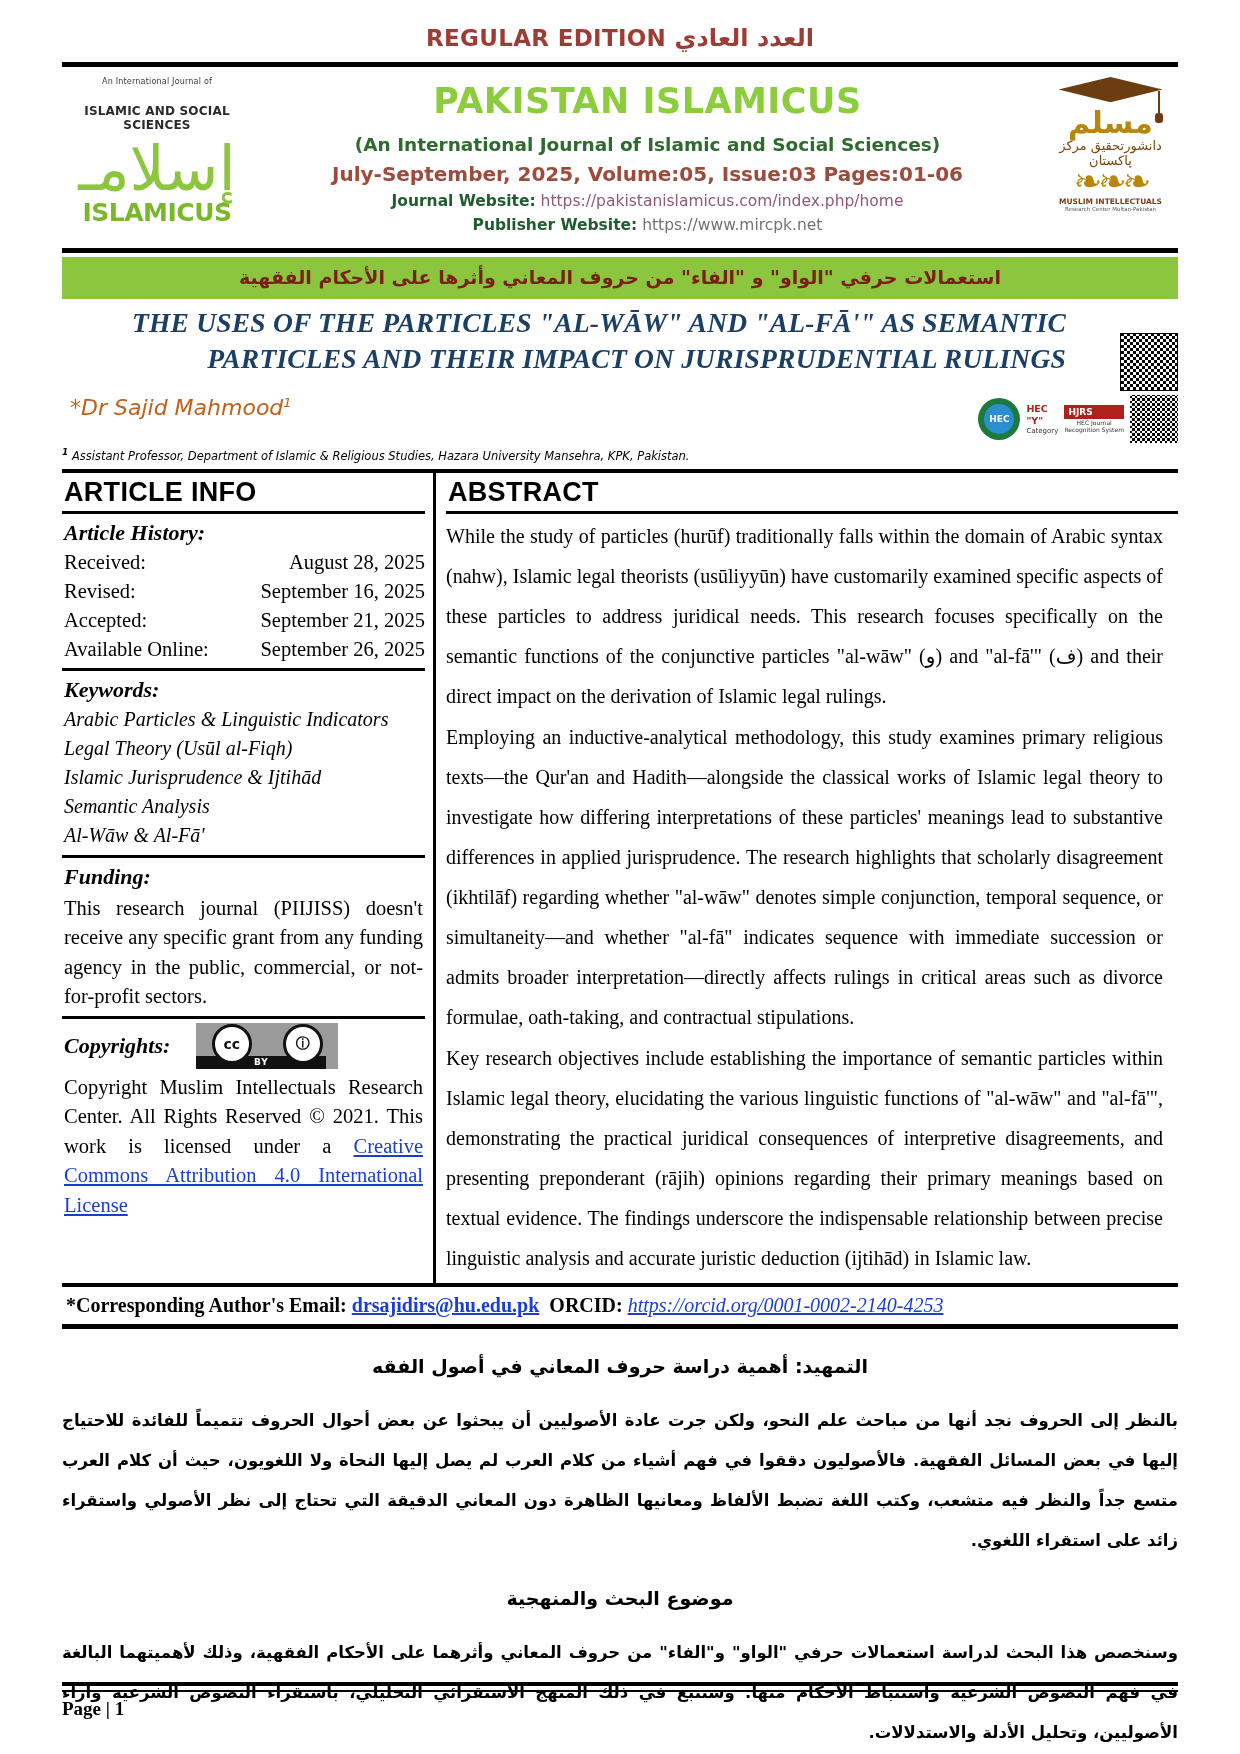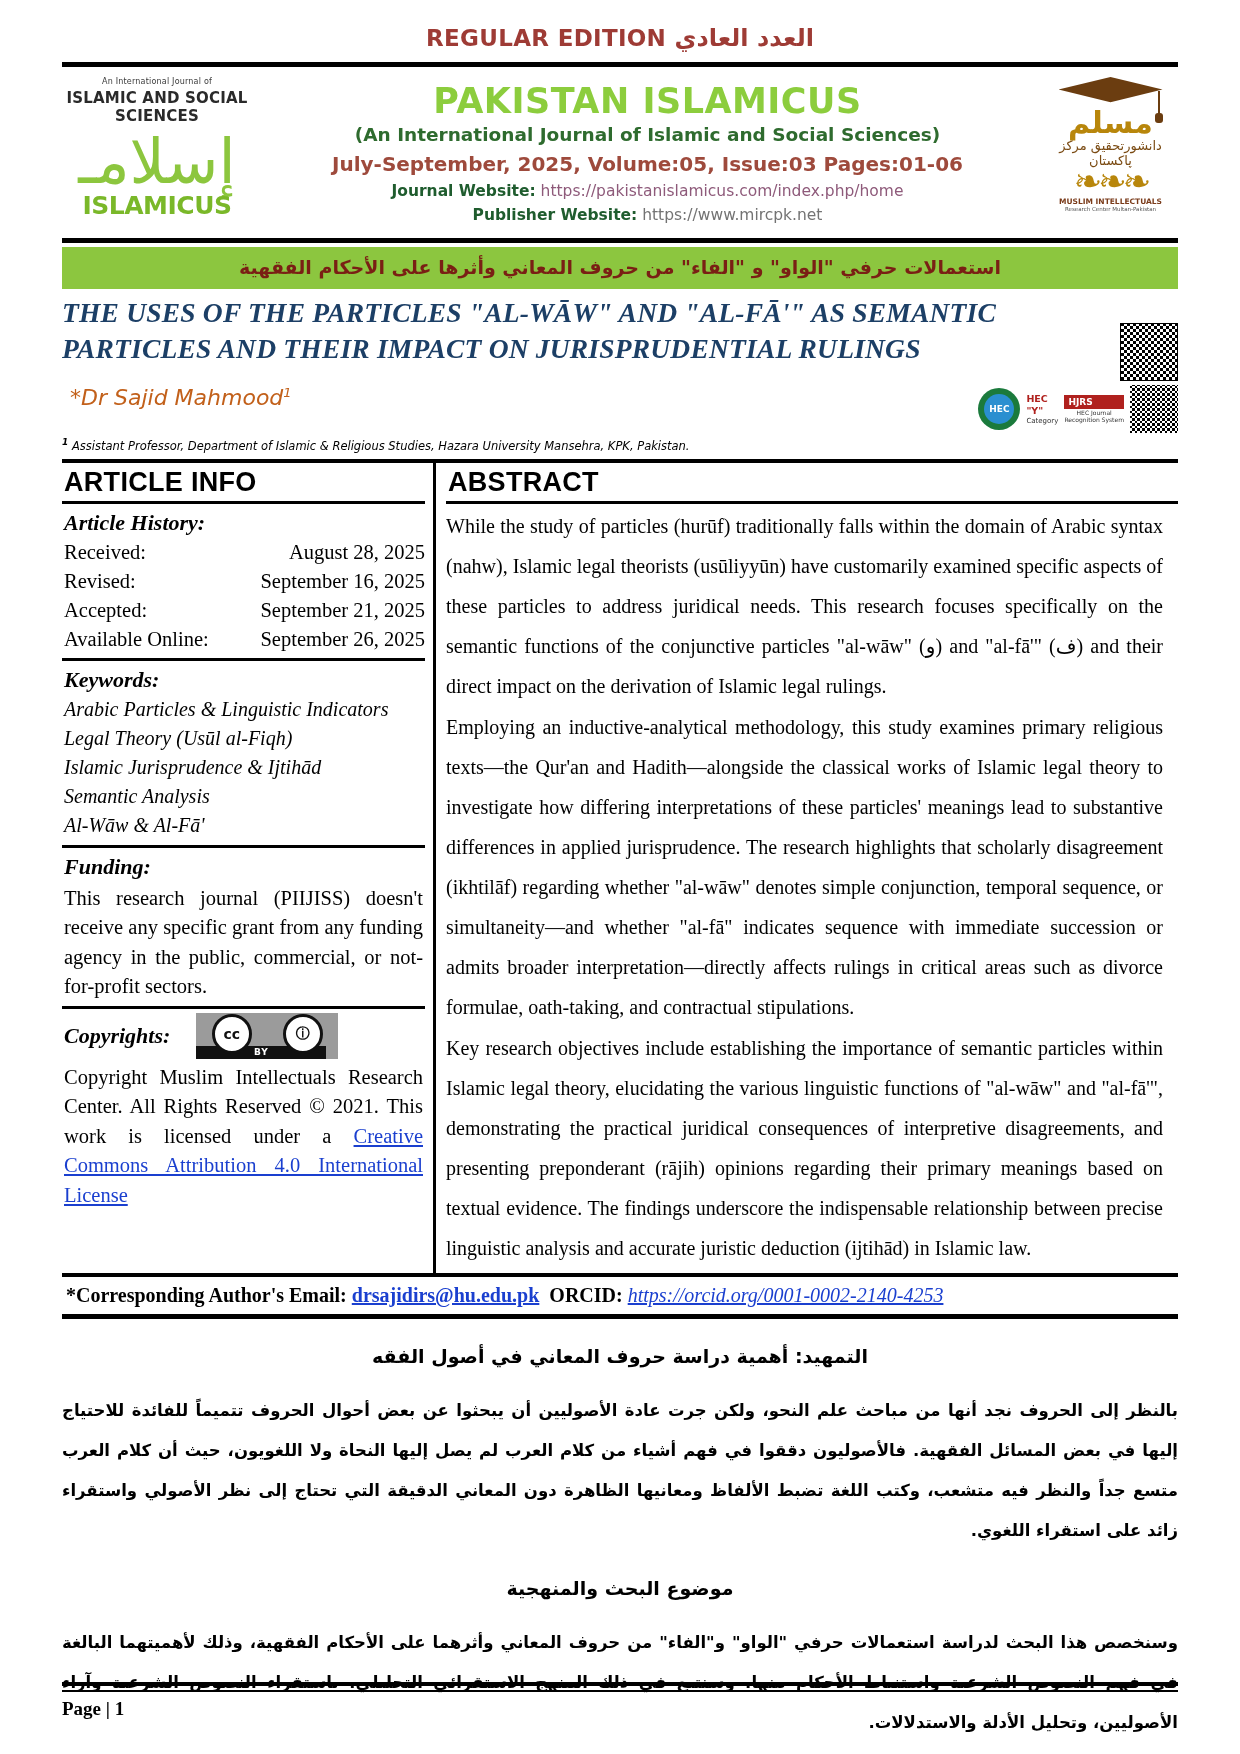--- a/index.html
+++ b/index.html
@@ -59,25 +59,25 @@
     padding-top: 2px;
   }
   .logo-left .ltop1 {
     font-family: "DejaVu Sans", sans-serif;
     font-size: 8px;
     color: #3a3a3a;
     letter-spacing: .2px;
   }
   .logo-left .ltop2 {
     font-family: "DejaVu Sans", sans-serif;
-    font-size: 15px;
+    font-size: 12px;
     font-weight: bold;
     color: #2a2a2a;
     letter-spacing: .2px;
-    margin-top: 3px;
+    margin-top: 18px;
   }
   .logo-left .lmark {
     font-size: 62px;
     line-height: 70px;
     color: #8cc63e;
     direction: rtl;
     font-family: "DejaVu Sans", sans-serif;
     margin-top: 2px;
   }
   .logo-left .lname {
@@ -101,21 +101,21 @@
     color: #8ccd3d;
     letter-spacing: 0.5px;
     line-height: 40px;
     margin-top: 6px;
   }
   .journal-sub {
     font-family: "DejaVu Sans", sans-serif;
     font-weight: bold;
     font-size: 18.5px;
     color: #2e6b2e;
-    margin-top: 3px;
+    margin-top: 13px;
   }
   .journal-issue {
     font-family: "DejaVu Sans", sans-serif;
     font-weight: bold;
     font-size: 20px;
     color: #9e4a3c;
     margin-top: 7px;
   }
   .journal-web {
     font-family: "DejaVu Sans", sans-serif;
@@ -210,21 +210,21 @@
   }
   .eng-title {
     flex: 1 1 auto;
     font-family: "Liberation Serif", serif;
     font-style: italic;
     font-weight: bold;
     font-size: 27.5px;
     line-height: 36px;
     color: #1c3f66;
     letter-spacing: 0.2px;
-    text-align: left;
+    text-align: right;
   }
   .qr-right {
     flex: 0 0 112px;
     display: flex;
     flex-direction: column;
     align-items: flex-end;
     padding-top: 28px;
   }
   .qr {
     width: 56px; height: 56px;

